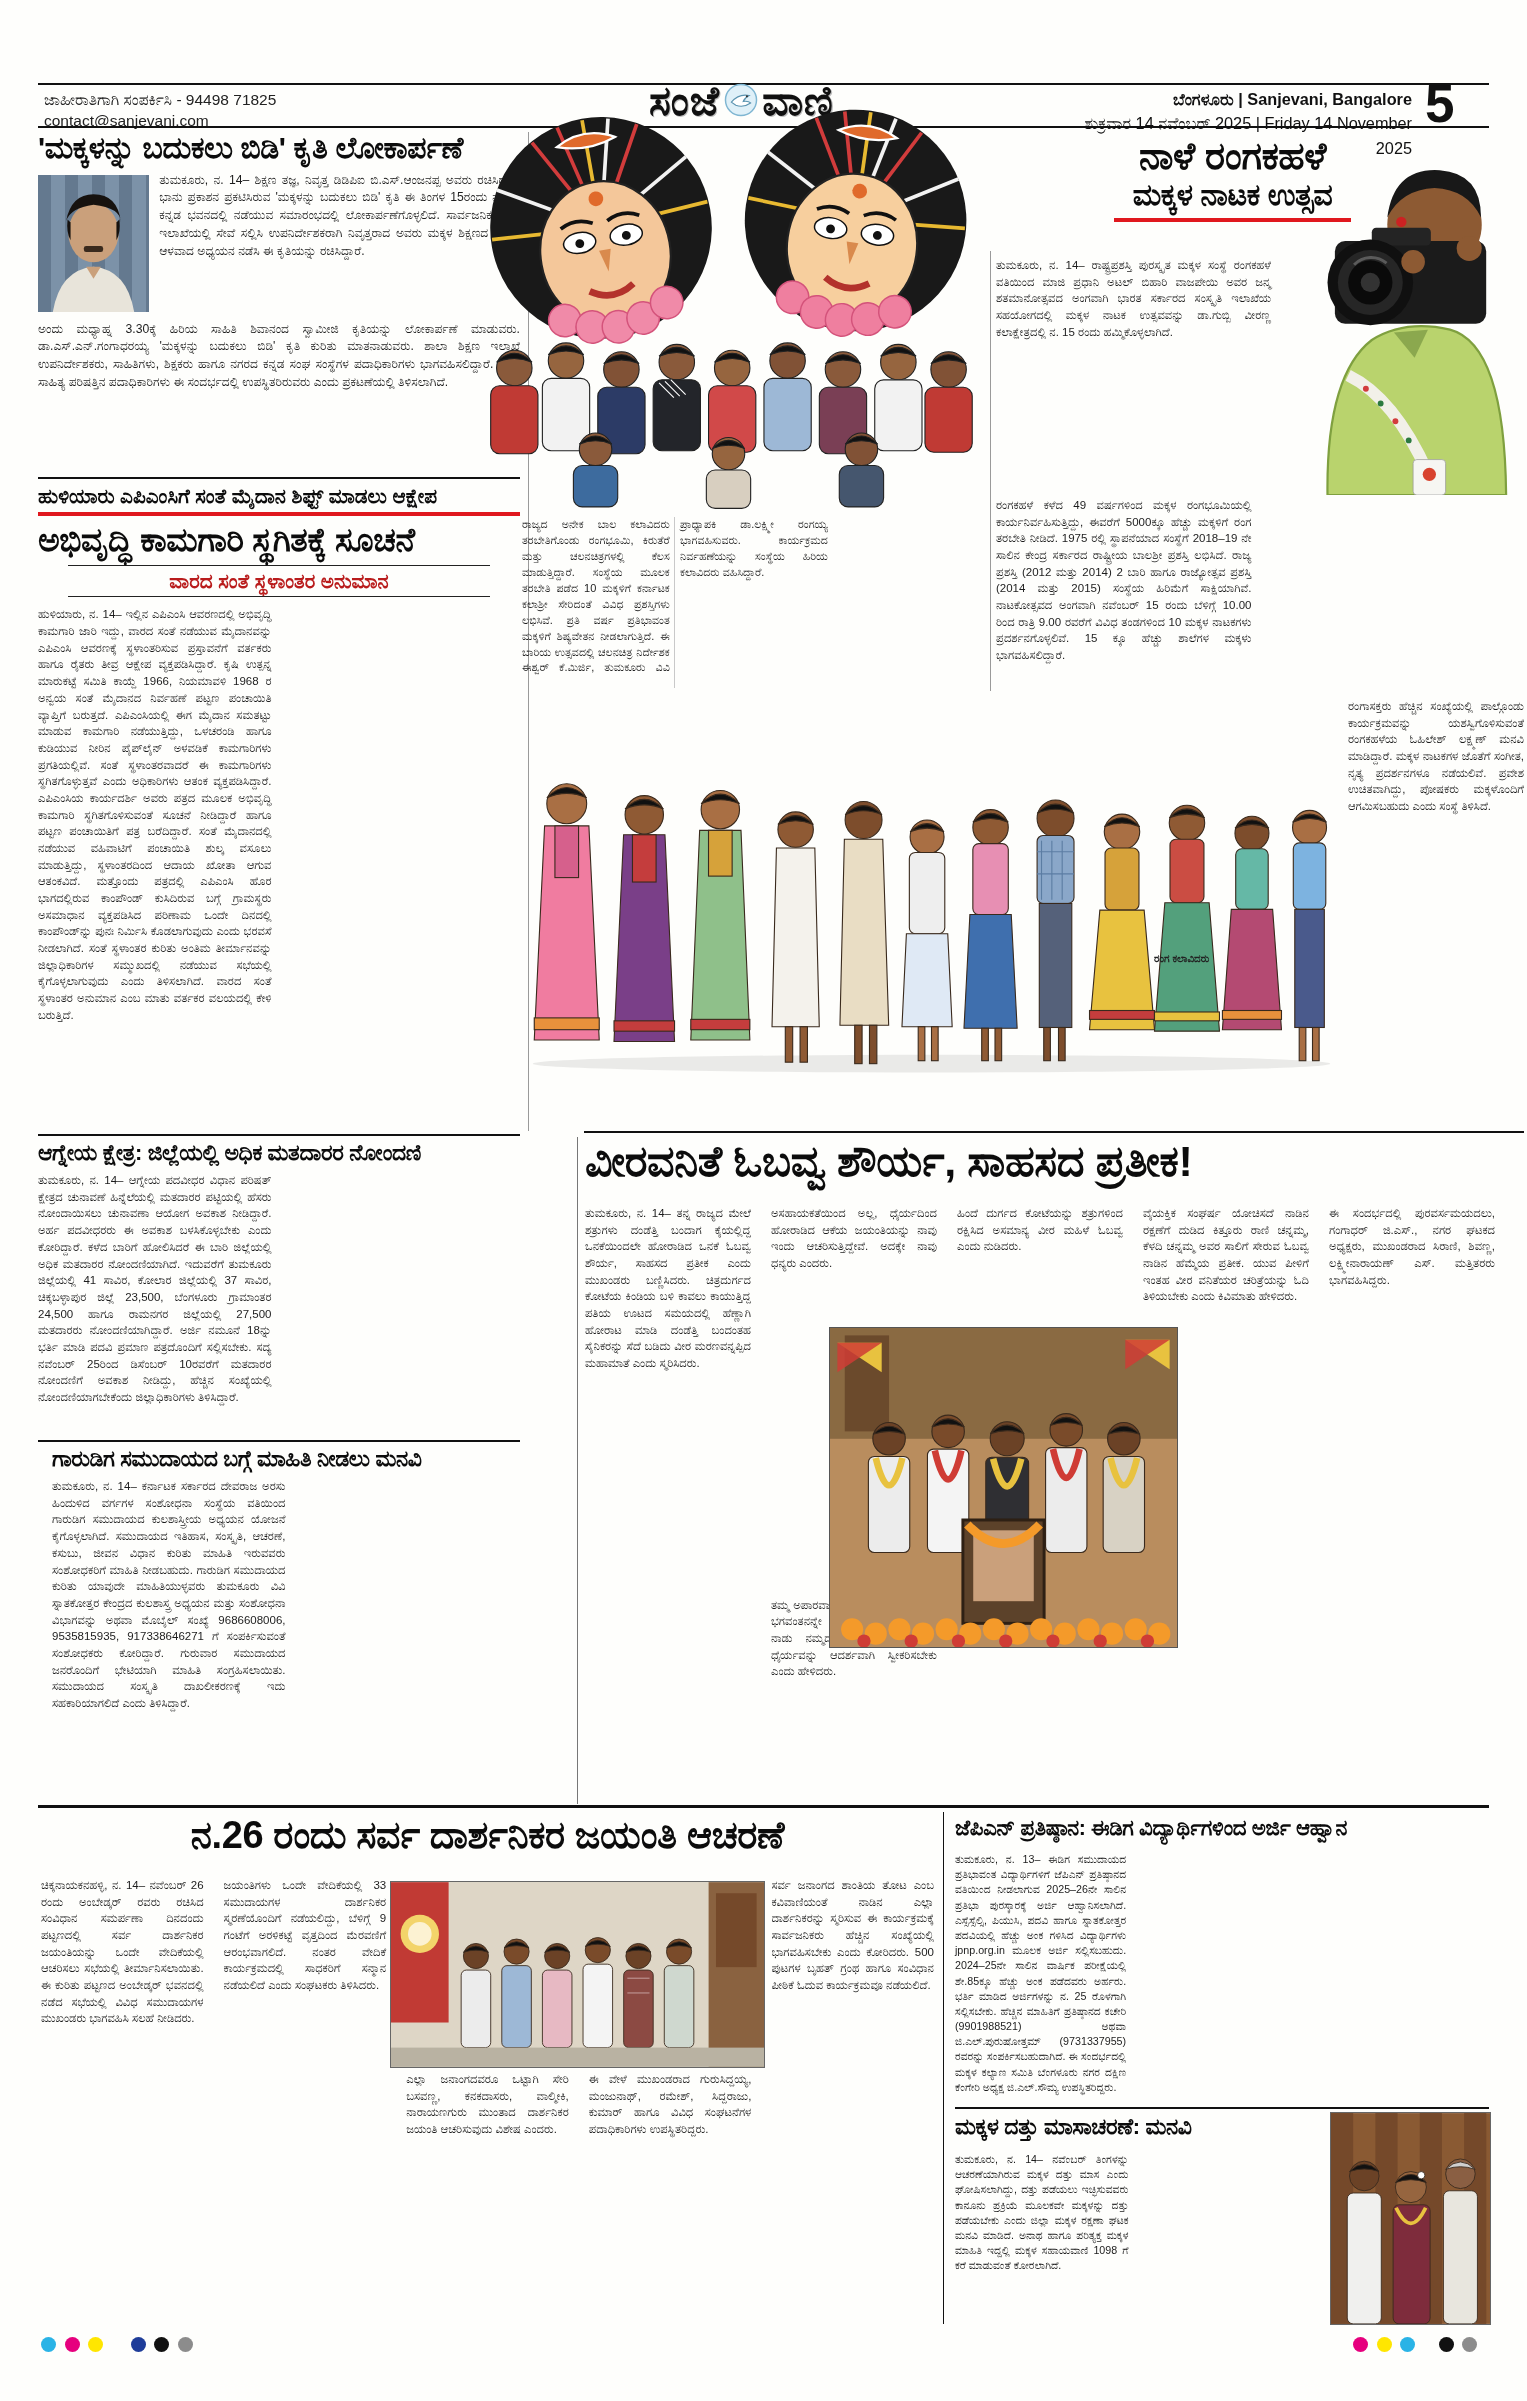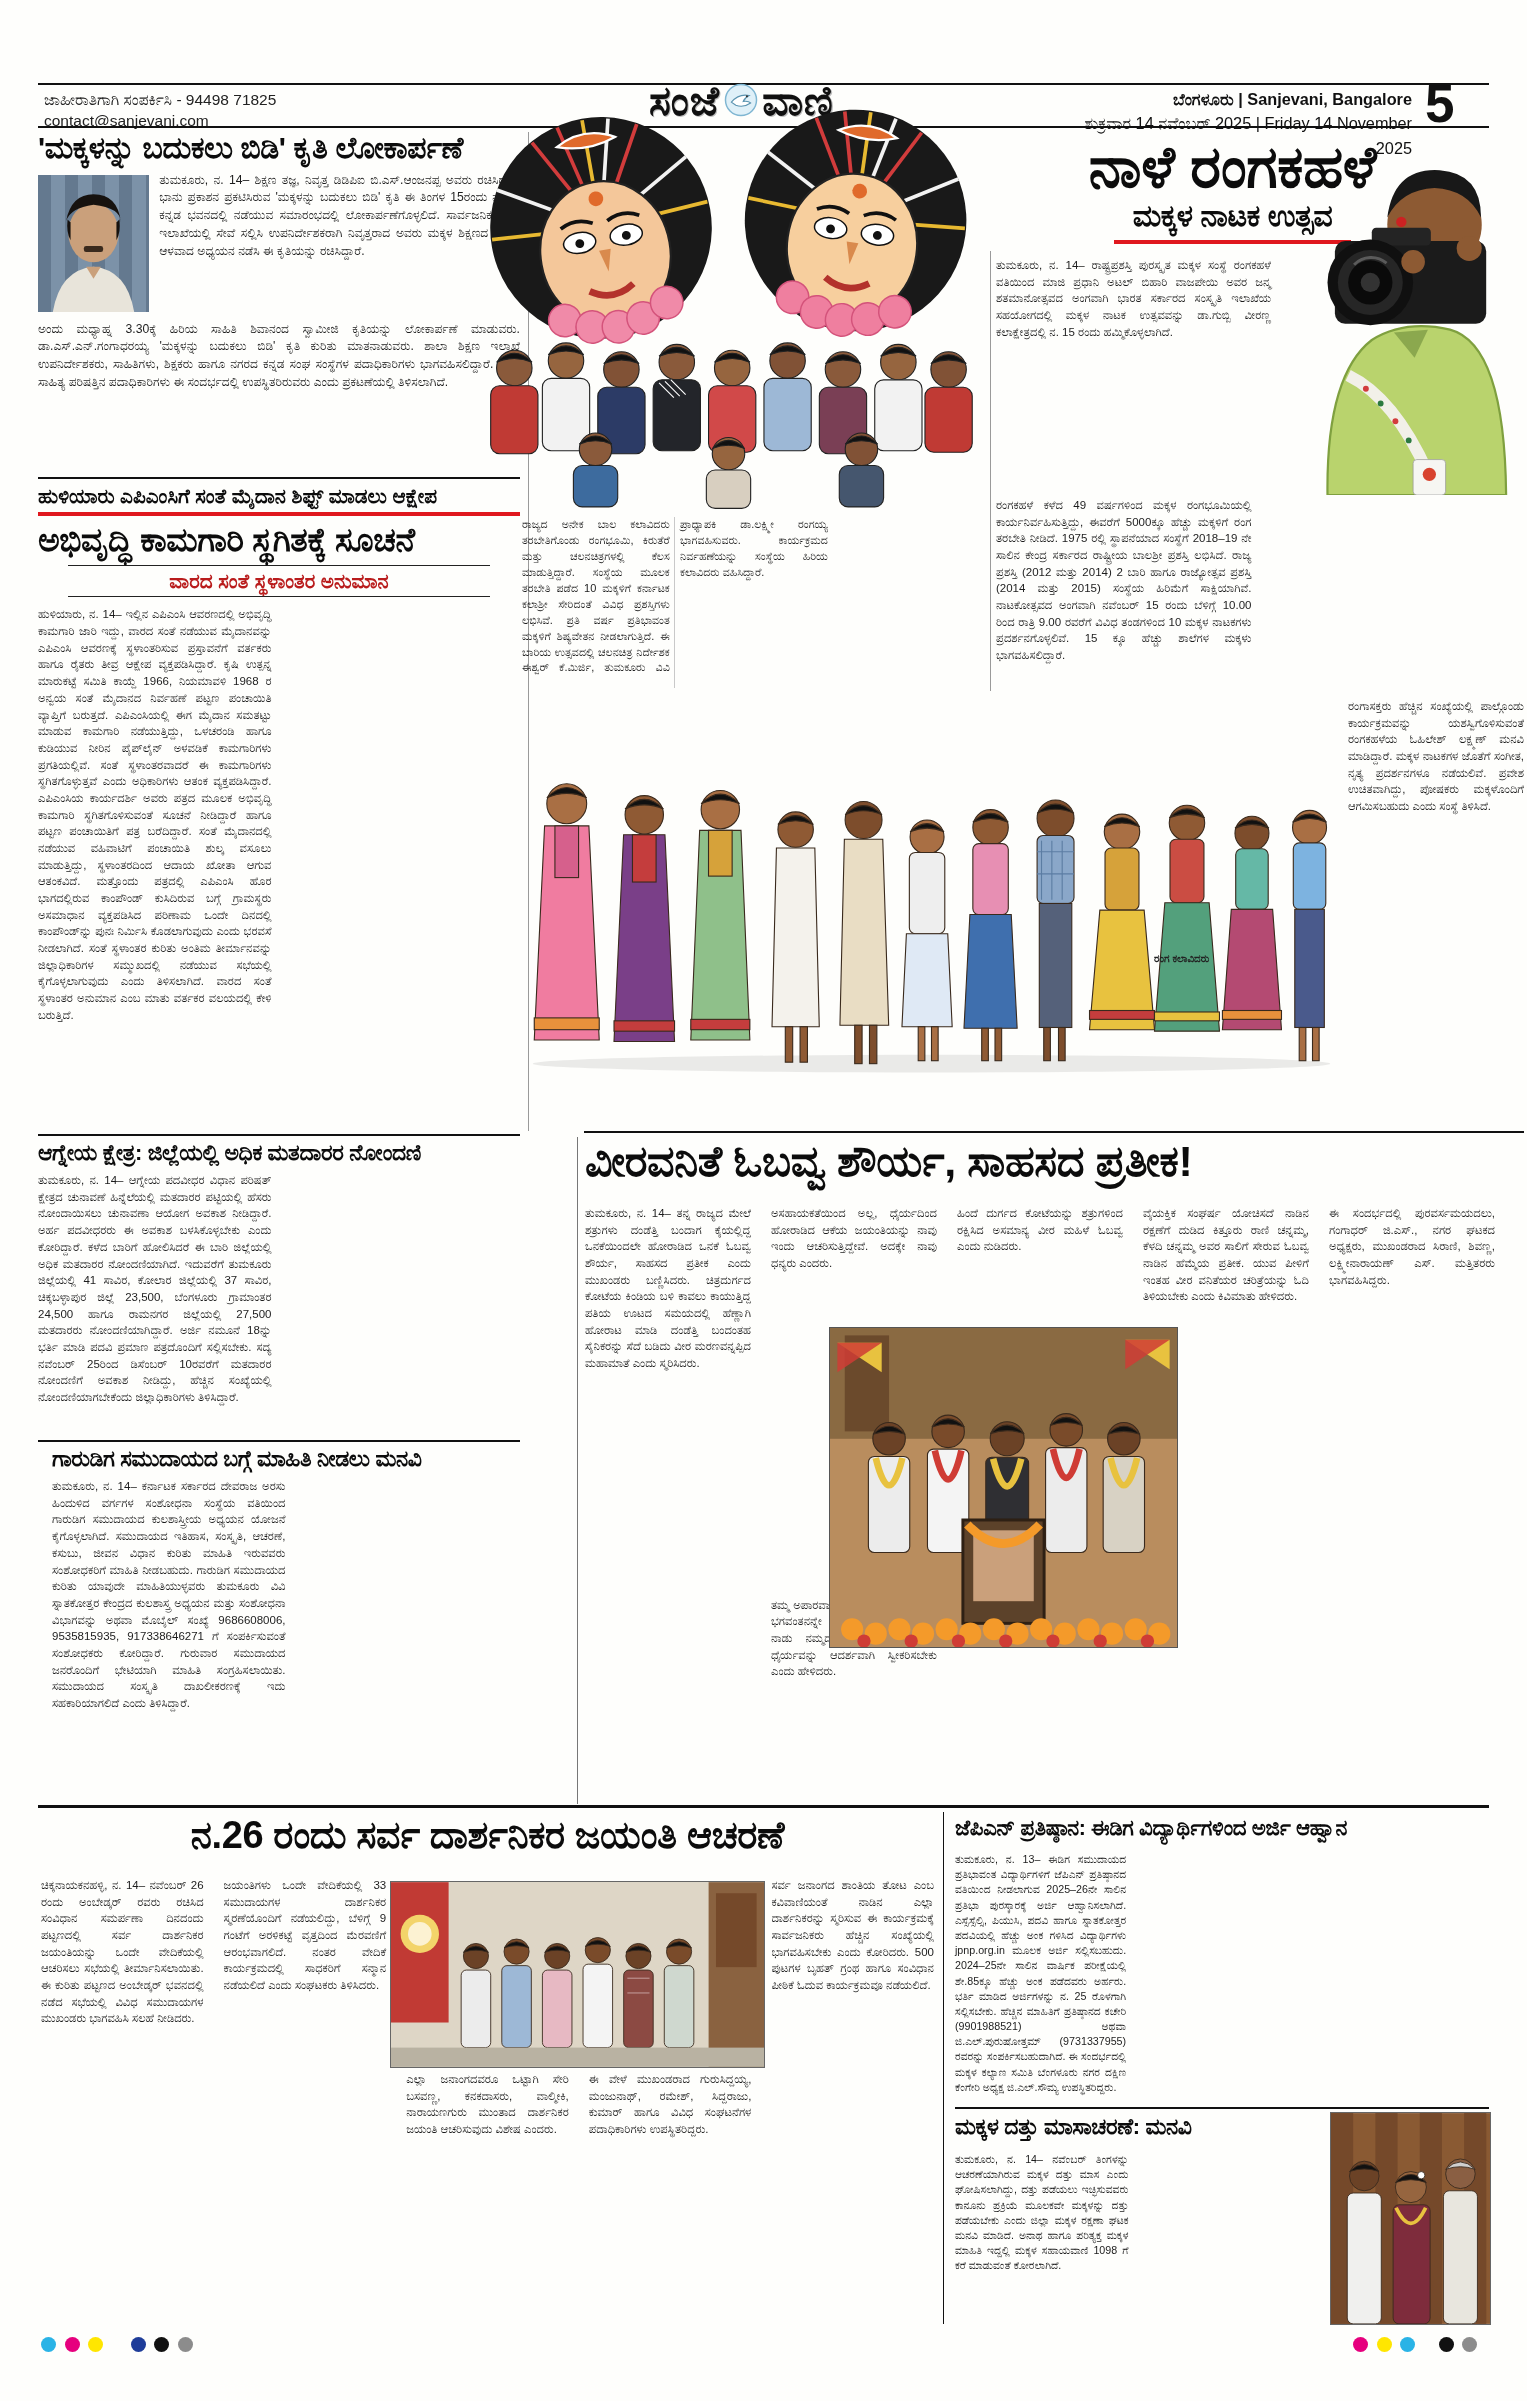--- a/index.html
+++ b/index.html
@@ -234,21 +234,21 @@
         <g>
             <circle cx="530" cy="470" r="22" fill="#815236"></circle>
             <path d="M508 463 Q530 441 552 463 Q530 454 508 463Z" fill="#111"></path>
             <rect x="500" y="492" width="60" height="56" rx="12" fill="#45566e"></rect>
           </g>
       </g>
     </svg>
   </div>
 
   <div class="abs" style="left:996px;top:136px;width:473px;text-align:center;">
-    <div class="hl-xl" style="font-size:58px;">ನಾಳೆ ರಂಗಕಹಳೆ</div>
+    <div class="hl-xl" style="font-size:38px;">ನಾಳೆ ರಂಗಕಹಳೆ</div>
     <div style="display:inline-block;border-bottom:4.4px solid #e0181e;padding:1.5px 19px 7.4px 19px;">
       <span class="hl-xl" style="font-size:30px;">ಮಕ್ಕಳ ನಾಟಕ ಉತ್ಸವ</span>
     </div>
   </div>
 
   <div class="abs" style="left:1283px;top:154px;width:244px;height:341px;">
     <svg width="244" height="341" viewBox="0 0 330 462">
       <circle cx="205" cy="96" r="64" fill="#8d5a33"></circle>
       <path d="M141 86 Q150 18 212 22 Q268 26 268 86 Q250 48 205 46 Q160 48 141 86 Z" fill="#181818"></path>
       <circle cx="160" cy="92" r="7" fill="#c22"></circle>

